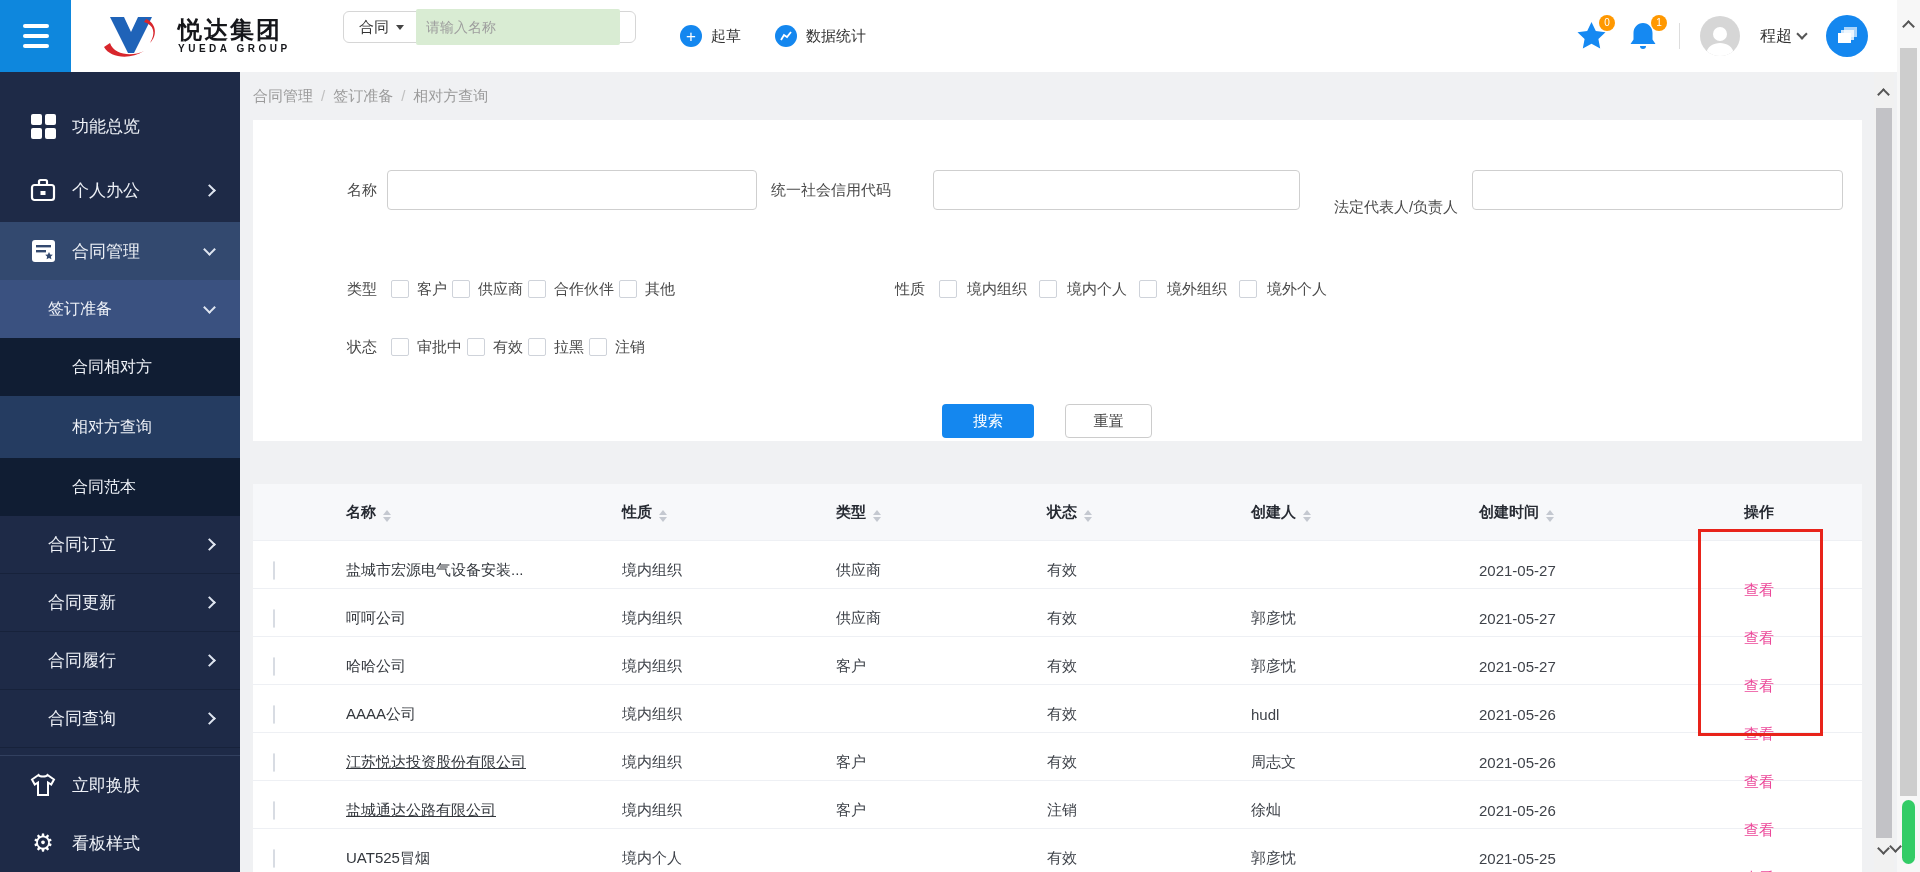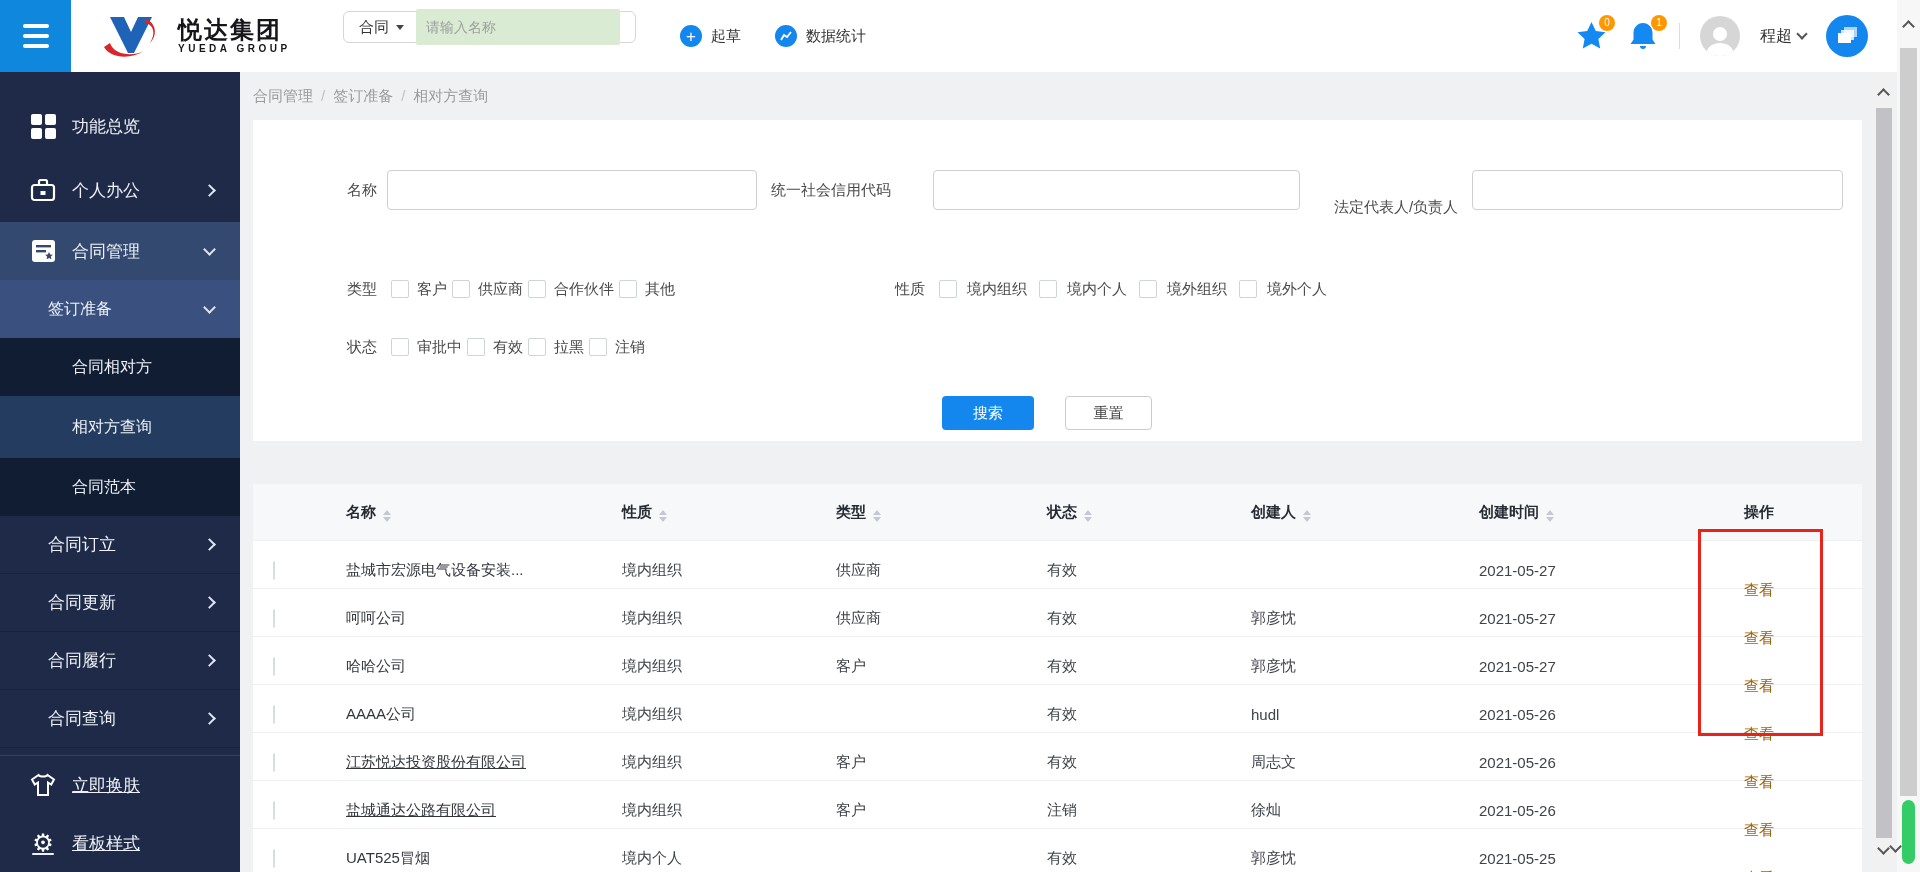--- a/index.html
+++ b/index.html
@@ -44,21 +44,21 @@
   .lv3 { height:58px; padding-left:72px; }
   .grp { height:58px; padding-left:48px; border-bottom:1px solid #17223b; }
   .hl-a { background:#33496f; }
   .hl-b { background:#3a5180; }
   .dk { background:#101d33; }
   .act { background:#253c61; height:62px; }
   .chev { width:9px; height:9px; border-right:2px solid #dfe5f0; border-bottom:2px solid #dfe5f0; margin-left:auto; margin-right:26px; flex:none; }
   .chev.right { transform:rotate(-45deg); }
   .chev.down { transform:rotate(45deg); margin-top:-3px; }
   .s-footer { position:absolute; left:0; bottom:0; width:240px; border-top:1px solid #32405f; }
-  .s-footer .s-item { height:58px;text-decoration:underline; }
+  .s-footer .s-item { height:58px; }
   .gicon { display:grid; grid-template-columns:11px 11px; grid-template-rows:11px 11px; gap:3px; }
   .gicon i { background:#fff; border-radius:2px; }
   .gear-glyph { font-size:24px; color:#fff; line-height:26px; }
 
   
   .main { position:absolute; left:240px; top:72px; width:1634px; height:800px; background:#f0f1f3; overflow:hidden; }
   .bc { height:48px; line-height:48px; padding-left:13px; font-size:15px; color:#9b9b9b; }
   .bc .sep { margin:0 8px; color:#c0c0c0; }
 
   .panel { position:absolute; background:#fff; }
@@ -73,37 +73,37 @@
   .in3 { left:1219px; width:371px; }
   .cbrow { position:absolute; display:flex; align-items:center; height:20px; font-size:15px; color:#4a4a4a; }
   .cbrow .rl { width:44px; flex:none; }
   .cbg { display:flex; align-items:center; margin-right:5px; }
   .cb { width:18px; height:18px; border:1px solid #cfd3da; border-radius:2px; background:#fff; margin-right:8px; flex:none; cursor:pointer; }
   .cbg2 { margin-right:12px; }
   .cbg2 .cb { margin-right:10px; }
   .row-type { left:94px; top:159px; }
   .row-nature { left:642px; top:159px; }
   .row-status { left:94px; top:217px; }
-  .btn { position:absolute; top:276px; height:34px; border-radius:4px; font-size:15px; font-family:inherit; cursor:pointer; }
+  .btn { position:absolute; top:284px; height:34px; border-radius:4px; font-size:15px; font-family:inherit; cursor:pointer; }
   .btn-search { left:689px; width:92px; background:#1487ef; color:#fff; border:none; }
   .btn-reset { left:812px; width:87px; background:#fff; color:#444; border:1px solid #ccc; }
 
   
   .table-panel { left:13px; top:412px; width:1609px; height:392px; overflow:hidden; }
   .tgrid { display:grid; grid-template-columns:93px 276px 214px 211px 204px 228px 265px 1fr; align-items:center; }
   .t-head { height:56px; background:#f7f8fa; font-weight:bold; font-size:15px; color:#272b33; }
   .t-row { height:48px; border-top:1px solid #eef0f4; font-size:15px; color:#3f434a; }
   .t-row .c-name { color:#33373d; }
   .u { text-decoration:underline; }
   .tcb { width:18px; height:18px; border:1px solid #d8dce3; border-radius:4px; background:#fff; margin-left:20px; cursor:pointer; }
   .sort { display:inline-flex; flex-direction:column; gap:2px; margin-left:7px; vertical-align:2px; }
   .sort i { width:0; height:0; border-left:4px solid transparent; border-right:4px solid transparent; display:block; }
   .sort .up { border-bottom:5px solid #c4c8d0; }
   .sort .dn { border-top:5px solid #c4c8d0; }
-  .c-action { cursor:pointer; color:#a16207;margin-top:40px; }
+  .c-action { cursor:pointer; color:#ec4899;margin-top:40px; }
 
   .redbox { position:absolute; left:1458px; top:457px; width:125px; height:207px; border:3px solid #e8231a; z-index:6; pointer-events:none; }
 
   
   .sb-inner { position:absolute; left:1874px; top:72px; width:20px; height:800px; background:#f1f1f1; z-index:7; }
   .sb-inner .thumb { position:absolute; left:2px; top:36px; width:16px; height:730px; background:#c2c2c6; }
   .sb-outer { position:absolute; left:1897px; top:0; width:23px; height:872px; background:#f7f7f7; z-index:7; }
   .sb-outer .thumb { position:absolute; left:3px; top:48px; width:17px; height:748px; background:#cdcdcd; }
   .sb-green { position:absolute; left:5px; top:800px; width:13px; height:64px; background:#33cc66; border-radius:7px; }
   .sb-chev { position:absolute; width:9px; height:9px; border-right:2.5px solid #555; border-bottom:2.5px solid #555; }

